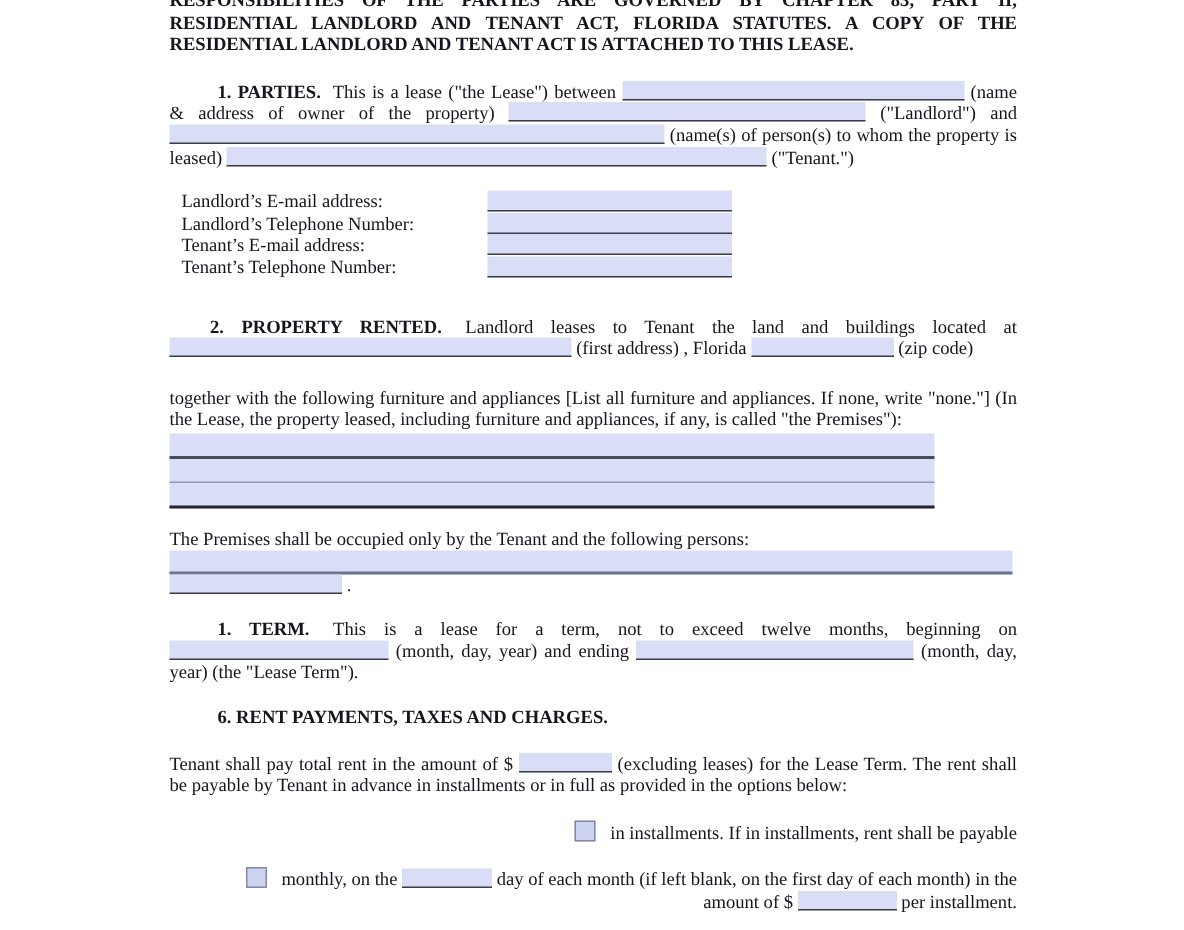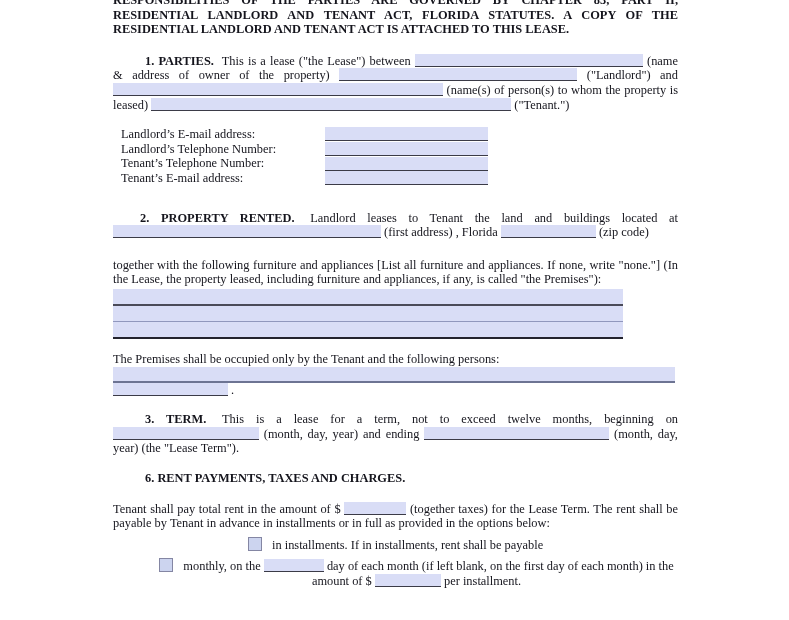--- a/index.html
+++ b/index.html
@@ -11,21 +11,21 @@
     box-sizing:border-box;width:789px;height:620px;
     padding:0 111px 0 113px;
     color:var(--text-color,#15151d);
     font-size:12.4px;line-height:14.6px;
   }
   .para{margin:0;text-align:justify;}
   .bold{font-weight:bold;margin-left:27px;}
   .intro{margin-top:-7px;font-weight:bold;}
   .p-parties{margin-top:17px;text-indent:5px;}
   .contacts{margin-top:15px;margin-left:8px;}
-  .crow{display:flex;align-items:center;height:14.6px;}
+  .crow{display:flex;align-items:flex-start;height:14.6px;}
   .clabel{width:204px;}
   .cfield{
     display:inline-block;width:163px;height:13px;
     background:var(--field-fill,#d9ddf6);
     border-bottom:1px solid var(--field-underline,#3b3b47);
   }
   .p-property{margin-top:25px;}
   .p-furniture{margin-top:18px;}
   .fblock{margin-top:2px;width:510px;}
   .frow{height:14.9px;background:var(--field-fill,#d9ddf6);}
@@ -41,21 +41,21 @@
   .oline2{margin:0;}
   .p-term{margin-top:15px;text-indent:5px;}
   .p-rent-head{margin-top:15px;text-indent:5px;}
   .p-rent{margin-top:16px;}
   .field{
     display:inline-block;height:12px;
     background:var(--field-fill,#d9ddf6);
     border-bottom:1px solid var(--field-underline,#3b3b47);
     vertical-align:-2px;
   }
-  .cbrow{margin-top:6px;text-align:center;}
+  .cbrow{margin-top:16px;text-align:right;}
   .cbrow.indent2{margin-left:42px;}
   .checkbox{
     display:inline-block;width:12px;height:12px;
     background:var(--checkbox-fill,#ccd4ef);
     border:1px solid #8486a3;
     vertical-align:-2px;margin-right:7px;
   }
   .hsp{margin-right:4px;}
 </style>
 </head>
@@ -81,25 +81,25 @@
   <div class="contacts">
     <div class="crow">
       <span class="clabel">Landlord’s E-mail address:</span>
       <span class="cfield"></span>
     </div>
     <div class="crow">
       <span class="clabel">Landlord’s Telephone Number:</span>
       <span class="cfield"></span>
     </div>
     <div class="crow">
-      <span class="clabel">Tenant’s Telephone Number:</span>
+      <span class="clabel">Tenant’s E-mail address:</span>
       <span class="cfield"></span>
     </div>
     <div class="crow">
-      <span class="clabel">Tenant’s E-mail address:</span>
+      <span class="clabel">Tenant’s Telephone Number:</span>
       <span class="cfield"></span>
     </div>
   </div>
 
   <p class="para p-property">
     <span class="bold hsp">2.  PROPERTY RENTED.</span>
     <span>Landlord leases to Tenant the land and buildings located at</span>
     <span class="field" style="width:268px"></span>
     <span>(first address) , Florida</span>
     <span class="field" style="width:95px"></span>
@@ -114,34 +114,34 @@
   </div>
 
   <p class="para p-occupants">The Premises shall be occupied only by the Tenant and the following persons:</p>
   <div class="ofield1"></div>
   <p class="para oline2">
     <span class="field" style="width:115px"></span>
     <span>.</span>
   </p>
 
   <p class="para p-term">
-    <span class="bold hsp">3.  TERM.</span>
+    <span class="bold hsp">1.  TERM.</span>
     <span>This is a lease for a term, not to exceed twelve months, beginning on</span>
     <span class="field" style="width:146px"></span>
     <span>(month, day, year) and ending</span>
     <span class="field" style="width:185px"></span>
     <span>(month, day, year) (the "Lease Term").</span>
   </p>
 
   <p class="para bold p-rent-head">6. RENT PAYMENTS, TAXES AND CHARGES.</p>
 
   <p class="para p-rent">
     <span>Tenant shall pay total rent in the amount of $</span>
     <span class="field" style="width:62px"></span>
-    <span>(together taxes) for the Lease Term. The rent shall be payable by Tenant in advance in installments or in full as provided in the options below:</span>
+    <span>(excluding leases) for the Lease Term. The rent shall be payable by Tenant in advance in installments or in full as provided in the options below:</span>
   </p>
 
   <div class="cbrow">
     <span class="checkbox"></span>
     <span>in installments. If in installments, rent shall be payable</span>
   </div>
 
   <div class="cbrow indent2">
     <span class="checkbox"></span>
     <span>monthly, on the</span>

